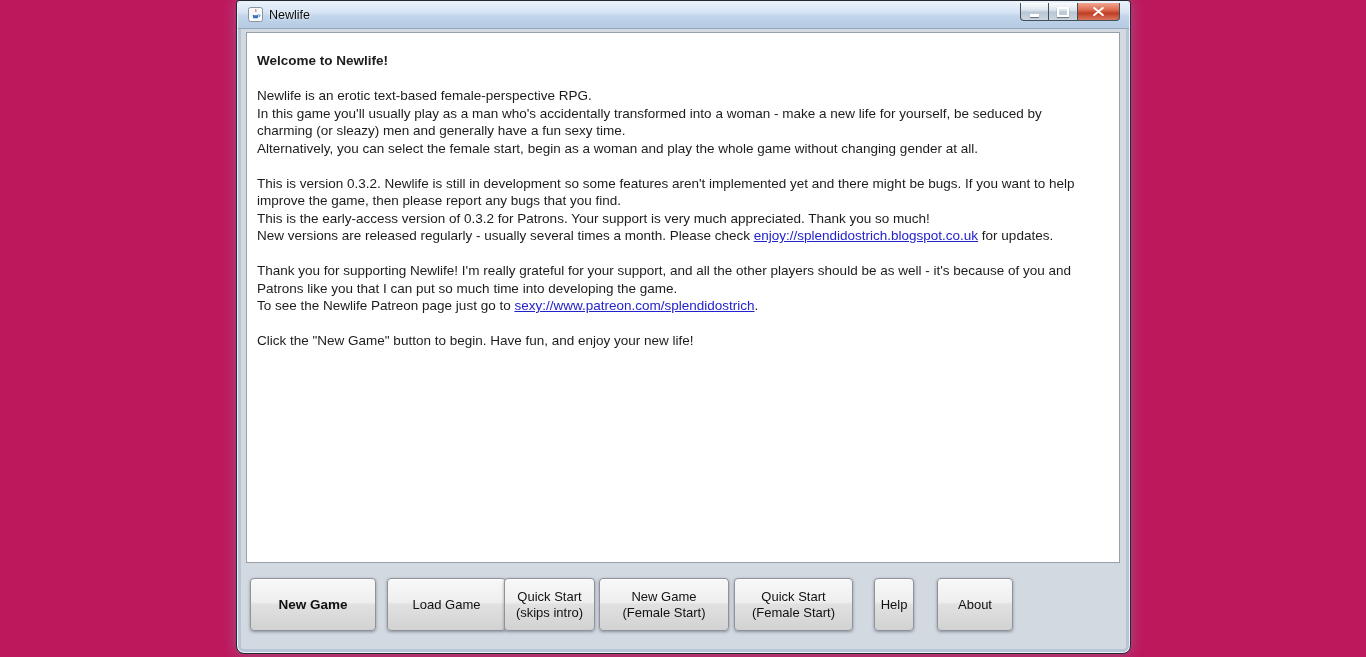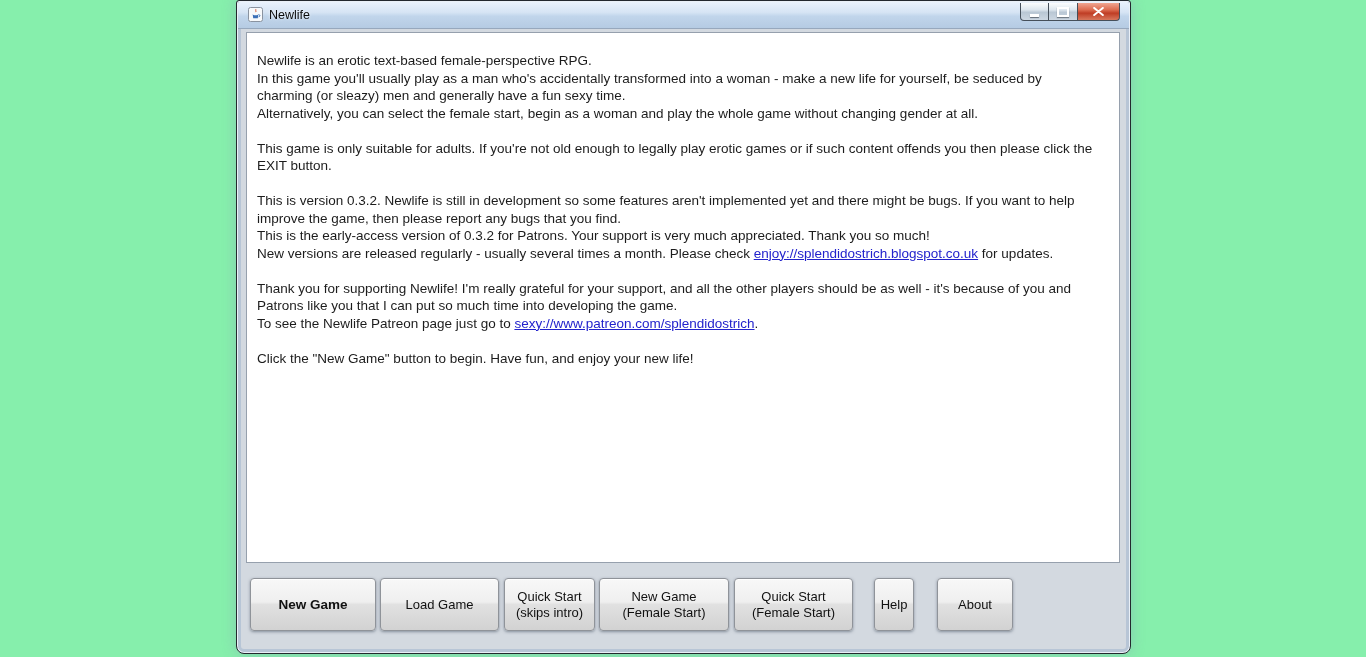--- a/index.html
+++ b/index.html
@@ -1,16 +1,16 @@
 <!DOCTYPE html>
 <html><head>
 <meta charset="utf-8">
 <style>
   html,body{margin:0;padding:0;background:#000;}
-  .stage{position:relative;width:1366px;height:657px;background:#86efac;overflow:hidden;
+  .stage{position:relative;width:1366px;height:657px;background:#be185d;overflow:hidden;
          font-family:"Liberation Sans",sans-serif;}
   
   .window{position:absolute;left:236px;top:0;width:893px;height:652px;
           background:#d3d9e0;border:1px solid #23282e;border-radius:3px 3px 8px 8px;
           box-shadow:inset 0 0 0 1px rgba(246,250,255,.8), inset 0 0 0 4px #b7c5d6,
                      0 0 14px rgba(135,158,185,.45);}
   .titlebar{position:absolute;left:1px;right:1px;top:1px;height:26px;
             border-radius:2px 2px 0 0;
             background:linear-gradient(to bottom,#eaf2fc 0%,#d6e4f4 40%,#c1d5eb 55%,#b5cbe3 100%);
             border-bottom:1px solid #97a8bd;}
@@ -39,21 +39,21 @@
   a.link{color:#2222cc;text-decoration:underline;cursor:pointer;}
   
   .btn{position:absolute;top:577px;height:53px;border:1px solid #8f9399;border-radius:4px;
        background:linear-gradient(to bottom,#f8f8f8 0%,#efefef 45%,#e1e1e1 50%,#d2d2d2 100%);
        box-shadow:0 1px 3px rgba(70,82,98,.55), inset 0 1px 0 rgba(255,255,255,.95);
        display:flex;align-items:center;justify-content:center;text-align:center;
        font-size:13px;line-height:16px;color:#111;white-space:pre-line;cursor:pointer;
        box-sizing:border-box;}
   .btn.bold{font-weight:bold;font-size:13.5px;}
   .b0{left:13px;width:126px;}
-  .b1{left:143px;width:119px;text-align:center;}
+  .b1{left:150px;width:119px;text-align:center;}
   .b2{left:267px;width:91px;}
   .b3{left:362px;width:130px;}
   .b4{left:497px;width:119px;}
   .b5{left:637px;width:40px;}
   .b6{left:700px;width:76px;}
   .b7{left:759px;width:120px;}
 </style>
 </head>
 <body>
 
@@ -80,24 +80,24 @@
         <div class="ctl close">
           <svg width="11" height="9" viewBox="0 0 11 9">
             <path d="M1.2 1 L9.8 8 M9.8 1 L1.2 8" stroke="#fff" stroke-width="2" stroke-linecap="round"></path>
           </svg>
         </div>
       </div>
     </div>
 
     <div class="text-panel">
       <div class="text-content" id="text-content">
+          <p class="para bold">Welcome to Newlife!</p>
           <p class="para">Newlife is an erotic text-based female-perspective RPG.
 In this game you'll usually play as a man who's accidentally transformed into a woman - make a new life for yourself, be seduced by charming (or sleazy) men and generally have a fun sexy time.
 Alternatively, you can select the female start, begin as a woman and play the whole game without changing gender at all.</p>
-          <p class="para">This game is only suitable for adults. If you're not old enough to legally play erotic games or if such content offends you then please click the EXIT button.</p>
           <p class="para">This is version 0.3.2. Newlife is still in development so some features aren't implemented yet and there might be bugs. If you want to help improve the game, then please report any bugs that you find.
 This is the early-access version of 0.3.2 for Patrons. Your support is very much appreciated. Thank you so much!
 New versions are released regularly - usually several times a month. Please check <a class="link">enjoy://splendidostrich.blogspot.co.uk</a> for updates.</p>
           <p class="para">Thank you for supporting Newlife! I'm really grateful for your support, and all the other players should be as well - it's because of you and Patrons like you that I can put so much time into developing the game.
 To see the Newlife Patreon page just go to <a class="link">sexy://www.patreon.com/splendidostrich</a>.</p>
           <p class="para">Click the "New Game" button to begin. Have fun, and enjoy your new life!</p>
         </div>
     </div>
 
     <div class="btn b0 bold">New Game</div>

